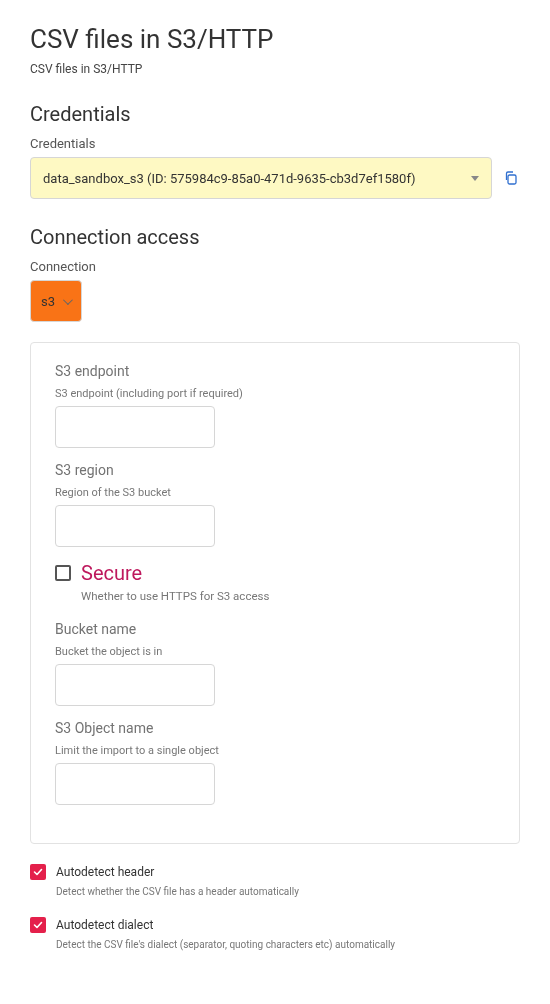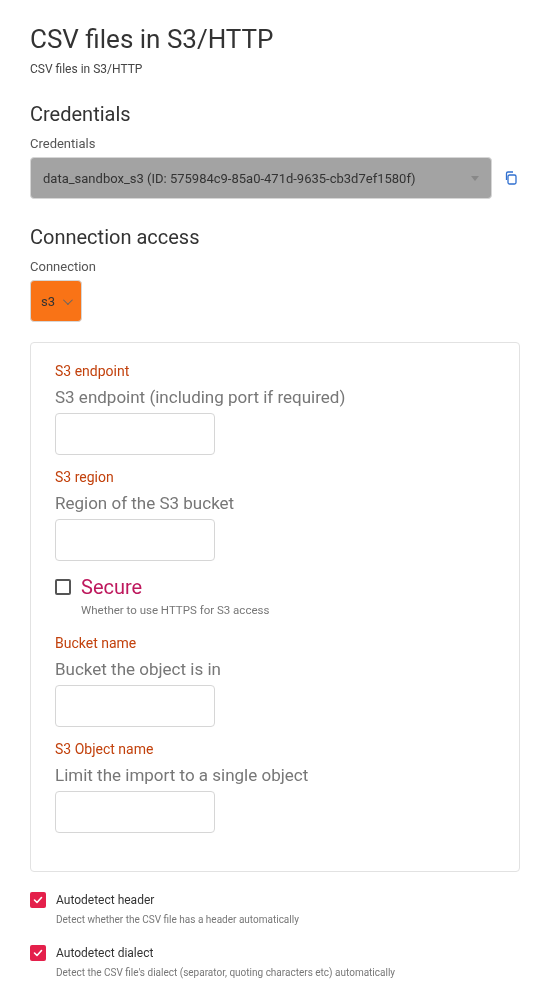--- a/index.html
+++ b/index.html
@@ -41,21 +41,21 @@
     .select-full {
       flex: 1;
       display: flex;
       align-items: center;
       justify-content: space-between;
       border: 1px solid #D6D6D6;
       border-radius: 4px;
       padding: 10px 12px;
       font-size: 13px;
       color: #333;
-      background: #a3a3a3;
+      background: #fef9c3;
       cursor: pointer;
       min-height: 42px;
     }
     .select-small {
       display: inline-flex;
       align-items: center;
       gap: 6px;
       border: 1px solid #D6D6D6;
       border-radius: 4px;
       padding: 10px 10px;
@@ -102,25 +102,25 @@
       border: 1px solid #E2E2E2;
       border-radius: 4px;
       padding: 20px 24px 24px;
       margin-bottom: 20px;
     }
     .form-group {
       margin-bottom: 14px;
     }
     .fg-label {
       font-size: 14px;
-      color: #c2410c;
+      color: #737373;
       margin-bottom: 2px;
     }
     .fg-hint {
-      font-size: 17px;
+      font-size: 11px;
       color: #777;
       margin-bottom: 6px;
       margin-top: 8px;
     }
     .fg-input {
       width: 160px;
       height: 42px;
       border: 1px solid #D6D6D6;
       border-radius: 4px;
       padding: 8px 10px;

